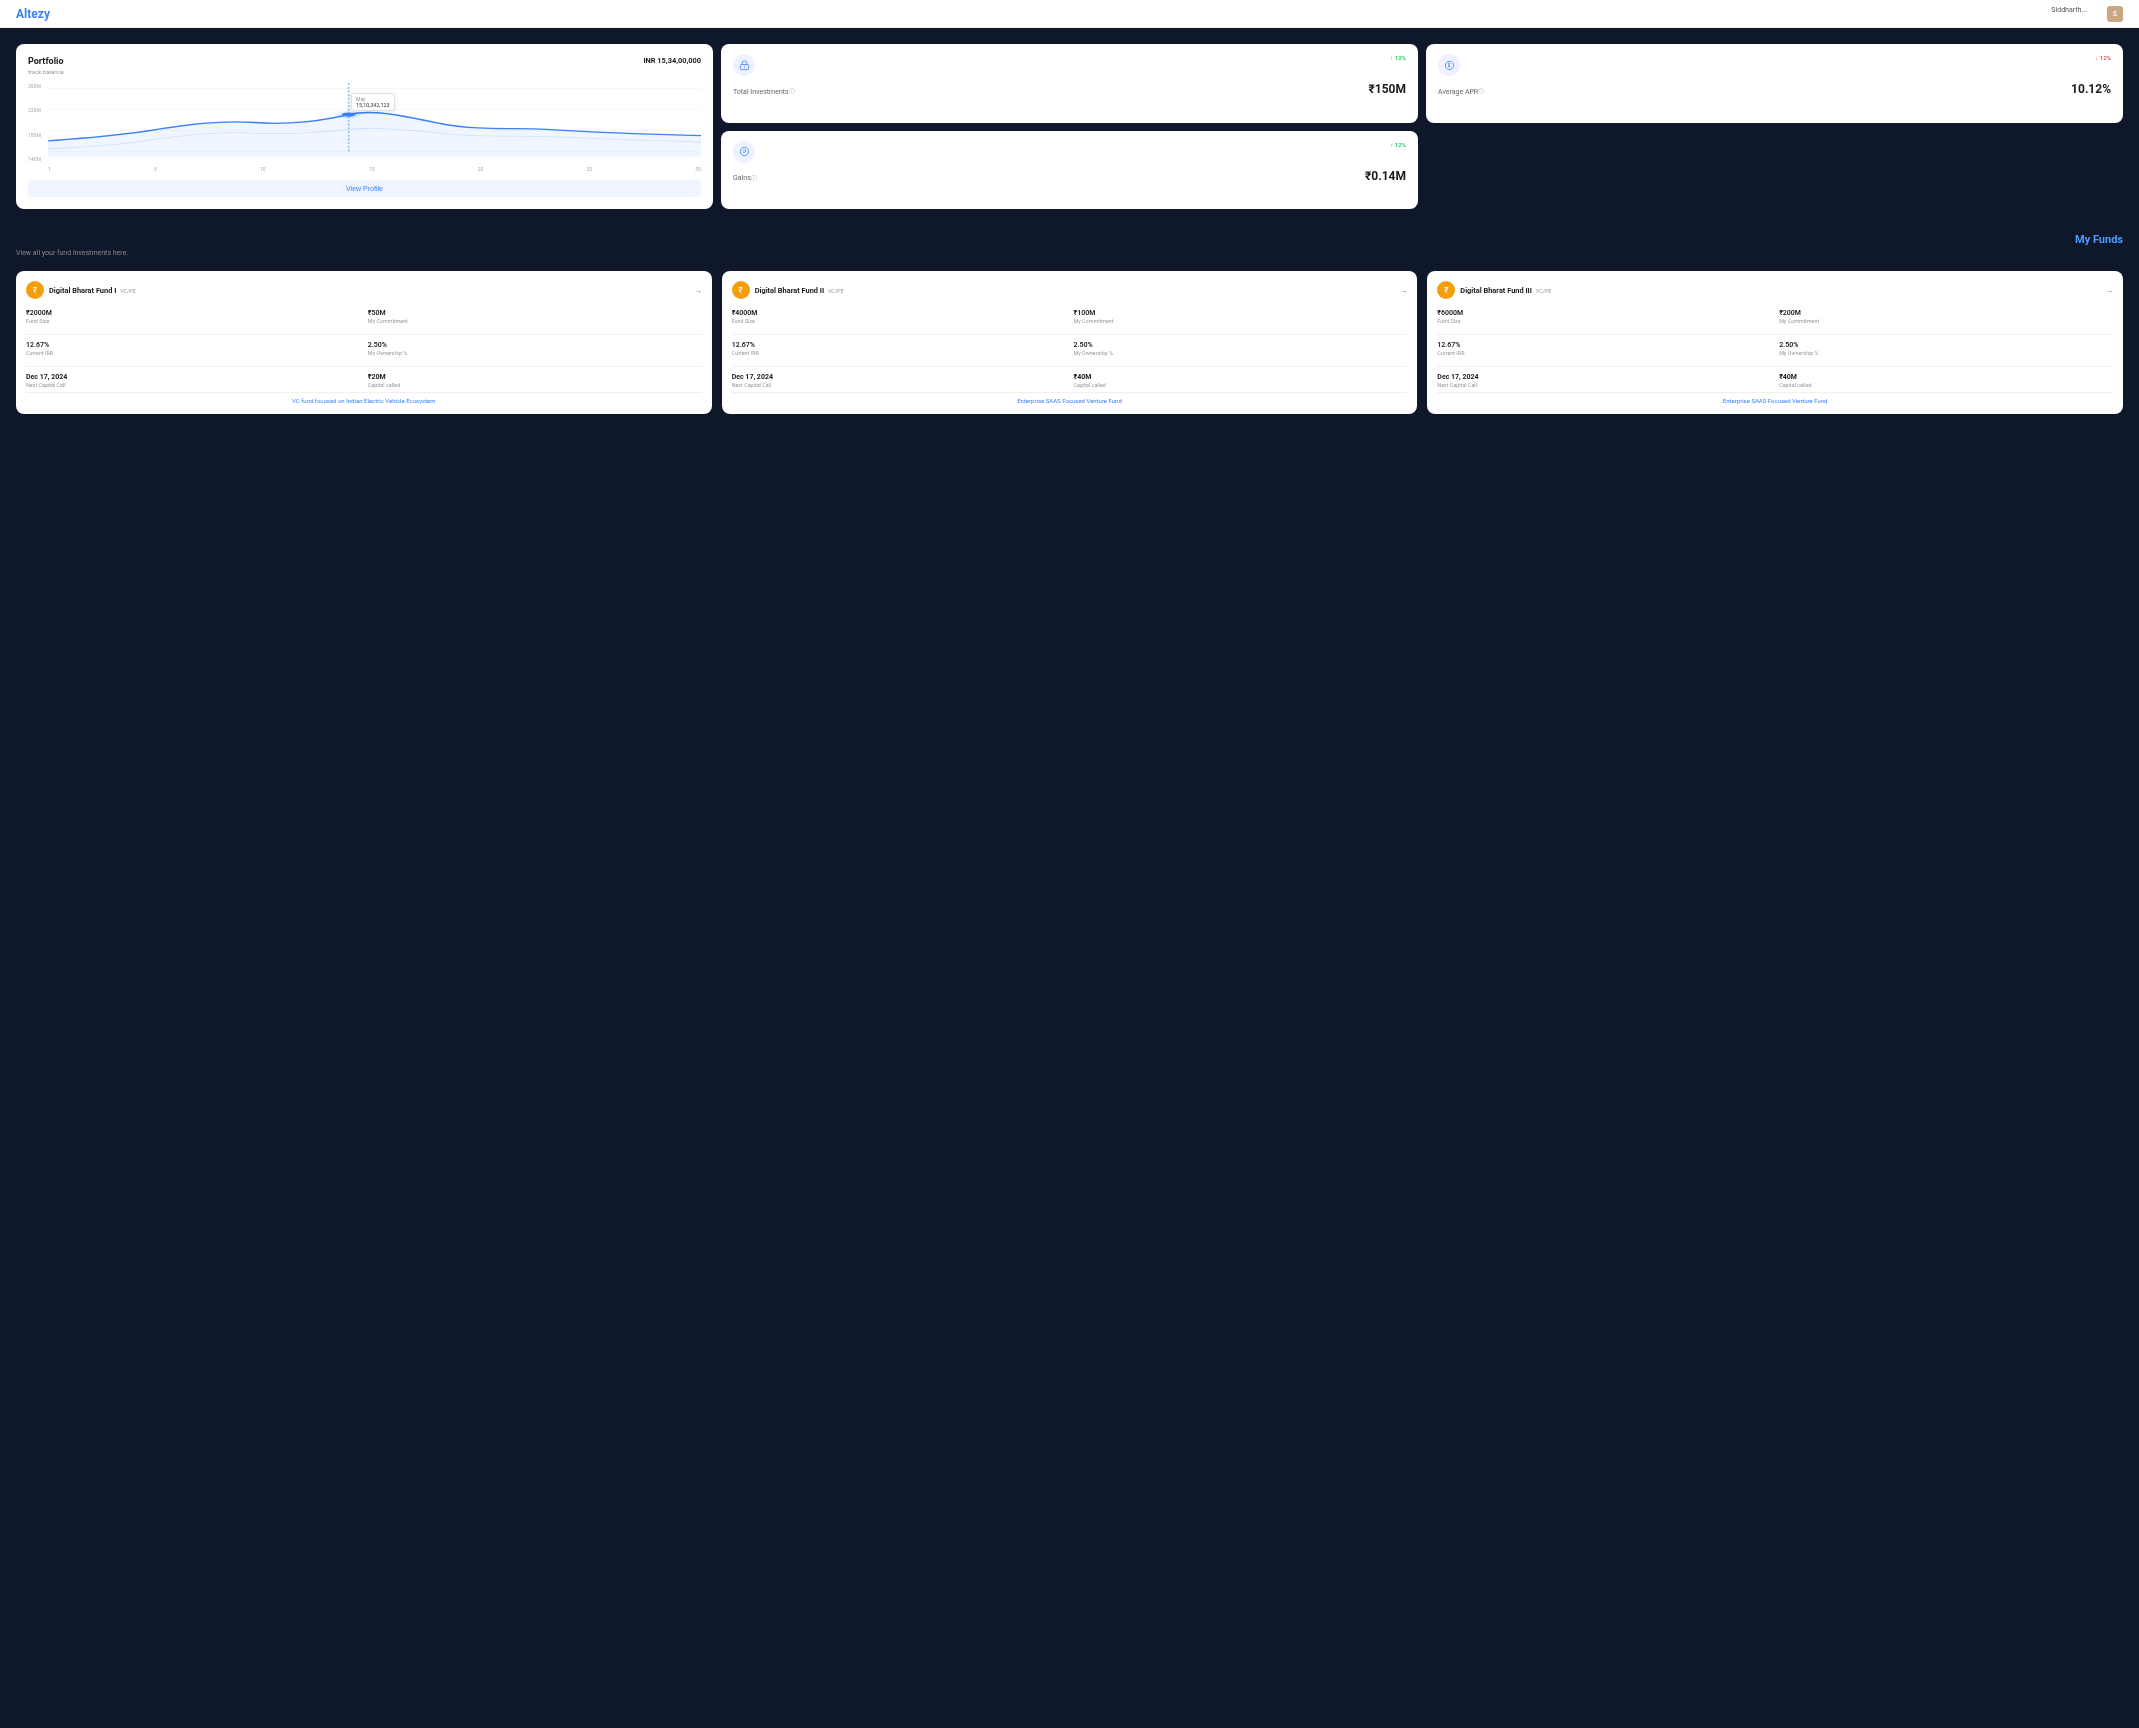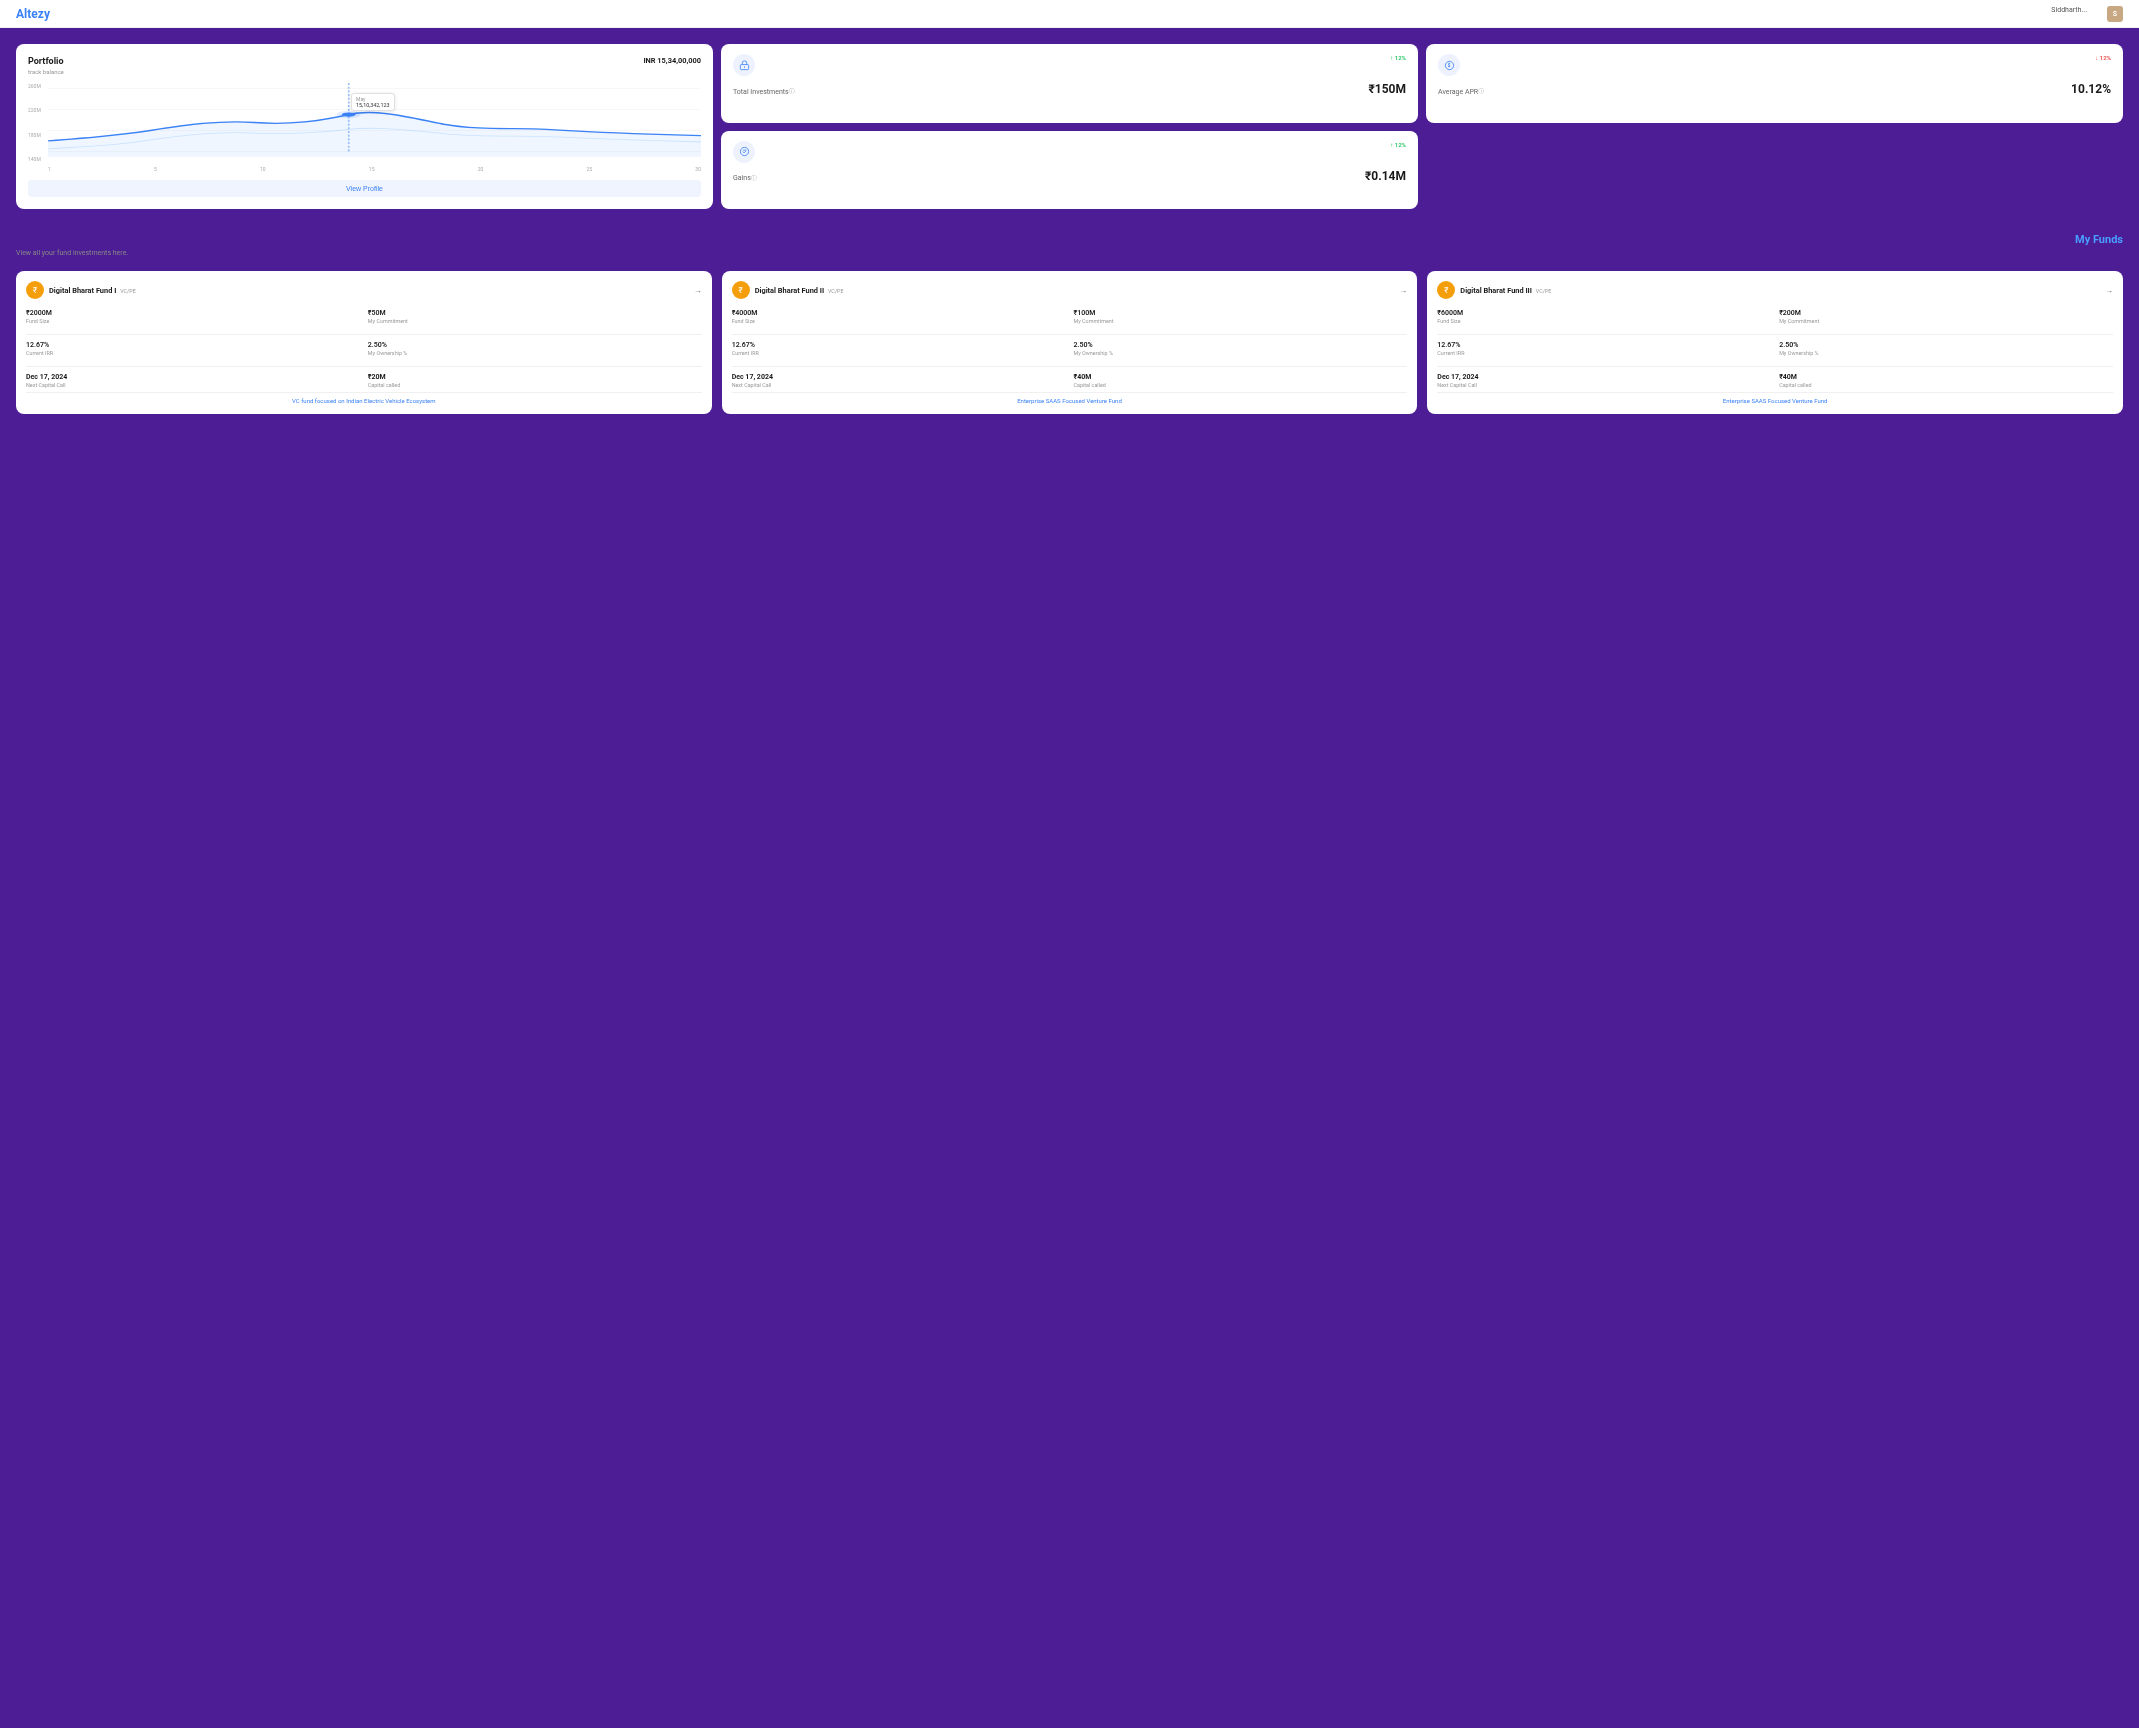--- a/index.html
+++ b/index.html
@@ -29,21 +29,21 @@
     .nav-avatar {
       width: 16px; height: 16px; border-radius: 3px;
       background: #c8a882; overflow: hidden;
       display: flex; align-items: center; justify-content: center;
       font-size: 7px; color: #fff; font-weight: 600;
     }
 
     
     .main-content {
       padding: 16px 16px 24px;
-      background: #4c1d95;
+      background: #0f172a;
       min-height: calc(100vh - 28px);
     }
 
     
     .top-section {
       display: grid;
       grid-template-columns: 1fr 1fr 1fr;
       gap: 8px;
       margin-bottom: 24px;
     }

